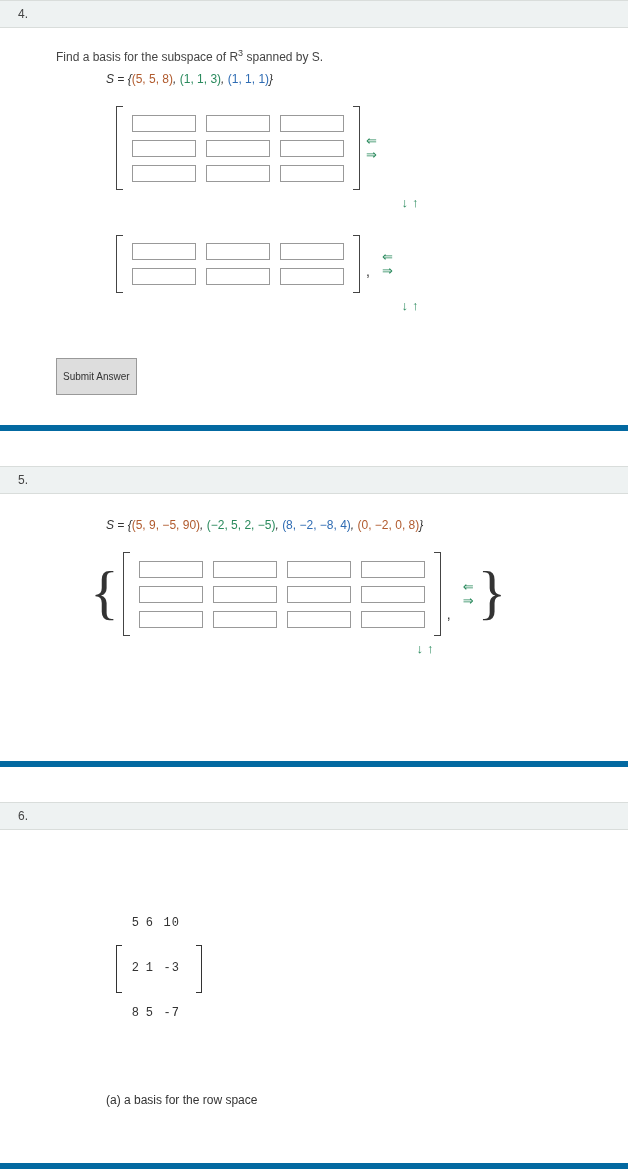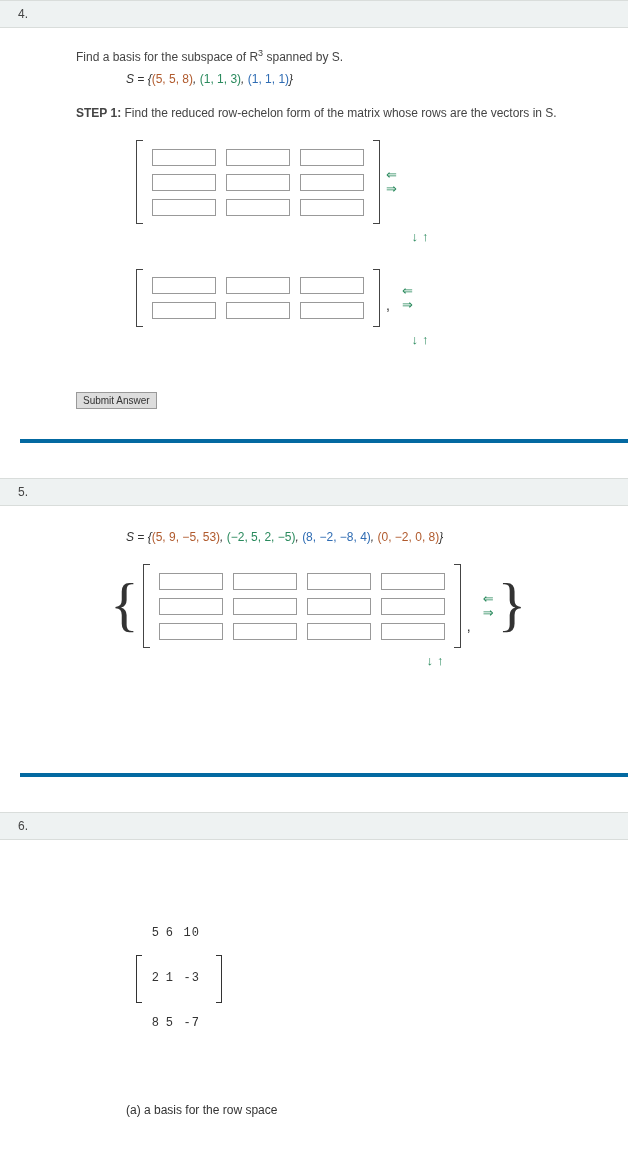--- a/index.html
+++ b/index.html
@@ -1,35 +1,35 @@
 <!DOCTYPE html>
 <html><head>
 <meta charset="utf-8">
 <style>
   body { margin:0; padding:0; font-family: Arial, Helvetica, sans-serif; background:#fff; color:#333; font-size:12px; }
   .page { width:628px; }
   .qnum-bar { background:#eef2f2; border-top:1px solid #d9dddb; border-bottom:1px solid #d9dddb; padding:6px 18px; font-size:12px; color:#444; }
-  .qbody { border-bottom:4px solid #0369a1; padding:20px 0 30px 56px;margin-left:20px; }
+  .qbody { border-bottom:6px solid #0369a1; padding:20px 0 30px 56px; }
   .sep-gap { height:35px; }
   .instruct { color:#444; margin-bottom:4px; }
   .eqline { padding:4px 8px 10px 50px; font-style: italic; color:#333; }
   .highlight1 { color:#b05a2d; font-style: normal; }
   .highlight2 { color:#2a8a5d; font-style: normal; }
   .highlight3 { color:#2f6cb3; font-style: normal; }
   .stepline { color:#444; margin:10px 0; }
   .stepline b { font-weight:bold; }
   .matrix-wrap { display:flex; align-items:center; padding:10px 0 0 60px; }
   .br { border:1.5px solid #444; border-right:none; width:6px; }
   .br.right { border-right:1.5px solid #444; border-left:none; }
   .mtable { border-collapse: separate; border-spacing:8px 6px; }
   .cell-input { width:58px; height:15px; border:1px solid #999; background:#fff; font-size:11px; padding:0 2px; }
   .side-arrows { display:flex; flex-direction:column; margin-left:6px; }
   .side-arrows span { color:#2a8a5d; font-size:13px; line-height:14px; }
   .ud-arrows { text-align:center; padding:5px 0 15px 140px; color:#2a8a5d; font-size:13px; letter-spacing:4px; }
-  .submit-btn { background:#ddd; border:1px solid #999; padding:2px 6px; font-size:10px; color:#333; cursor:pointer; margin-top:30px; font-family: Arial; }
+  .submit-btn { background:#ddd; border:1px solid #999; padding:12px 6px; font-size:10px; color:#333; cursor:pointer; margin-top:30px; font-family: Arial; }
   .brace { font-family: 'Times New Roman', serif; font-size:60px; line-height:60px; color:#333; padding:0 4px; position:relative; top:-2px;}
   .comma { padding:0 6px; font-size:14px; color:#333; align-self:flex-end; margin-bottom:14px;}
   .smallmatrix { font-family:'Courier New',monospace; white-space:pre; font-size:12px; line-height:15px; padding:6px 0 8px 60px; letter-spacing:1px;}
   .smallmatrix .row { display:flex; }
   .smb { border:1.5px solid #333; border-right:none; width:5px; height:46px;}
   .smb.right{border-right:1.5px solid #333;border-left:none;}
   .subpart { padding:4px 0 6px 50px; color:#333; }
   sup { font-size:9px; }
   .sbrow{width:auto;text-align:right;}
 </style>
@@ -39,21 +39,20 @@
 <div class="page">
 
 <div class="qnum-bar"><span>4.</span></div>
 <div class="qbody">
   <div class="instruct">
     <span>Find a basis for the subspace of R</span><sup>3</sup><span> spanned by S.</span>
   </div>
   <div class="eqline">
     <span>S = {</span><span class="highlight1">(5, 5, 8)</span><span>, </span><span class="highlight2">(1, 1, 3)</span><span>, </span><span class="highlight3">(1, 1, 1)</span><span>}</span>
   </div>
-  <div class="stepline"><b>STEP 1:</b> <span>Find the reduced row-echelon form of the matrix whose rows are the vectors in S.</span></div>
   <div class="matrix-wrap">
     <div class="br" style="height:82px"></div>
     <table class="mtable">
       <tbody>
             <tr>
               <td><input class="cell-input" style=""></td>
               <td><input class="cell-input" style=""></td>
               <td><input class="cell-input" style=""></td>
             </tr>
       <tr>
@@ -102,21 +101,21 @@
   <div class="ud-arrows"><span>↓</span><span>↑</span></div>
 
   <button class="submit-btn">Submit Answer</button>
 </div>
 
 <div class="sep-gap"></div>
 
 <div class="qnum-bar"><span>5.</span></div>
 <div class="qbody" style="padding-bottom:90px">
   <div class="eqline">
-    <span>S = {</span><span class="highlight1">(5, 9, −5, 53)</span><span>, </span><span class="highlight2">(−2, 5, 2, −5)</span><span>, </span><span class="highlight3">(8, −2, −8, 4)</span><span>, </span><span class="highlight1">(0, −2, 0, 8)</span><span>}</span>
+    <span>S = {</span><span class="highlight1">(5, 9, −5, 90)</span><span>, </span><span class="highlight2">(−2, 5, 2, −5)</span><span>, </span><span class="highlight3">(8, −2, −8, 4)</span><span>, </span><span class="highlight1">(0, −2, 0, 8)</span><span>}</span>
   </div>
   <div class="matrix-wrap" style="padding-left:30px">
     <span class="brace">{</span>
     <div class="br" style="height:82px"></div>
     <table class="mtable">
       <tbody>
             <tr>
               <td><input class="cell-input" style=""></td>
               <td><input class="cell-input" style=""></td>
               <td><input class="cell-input" style=""></td>

